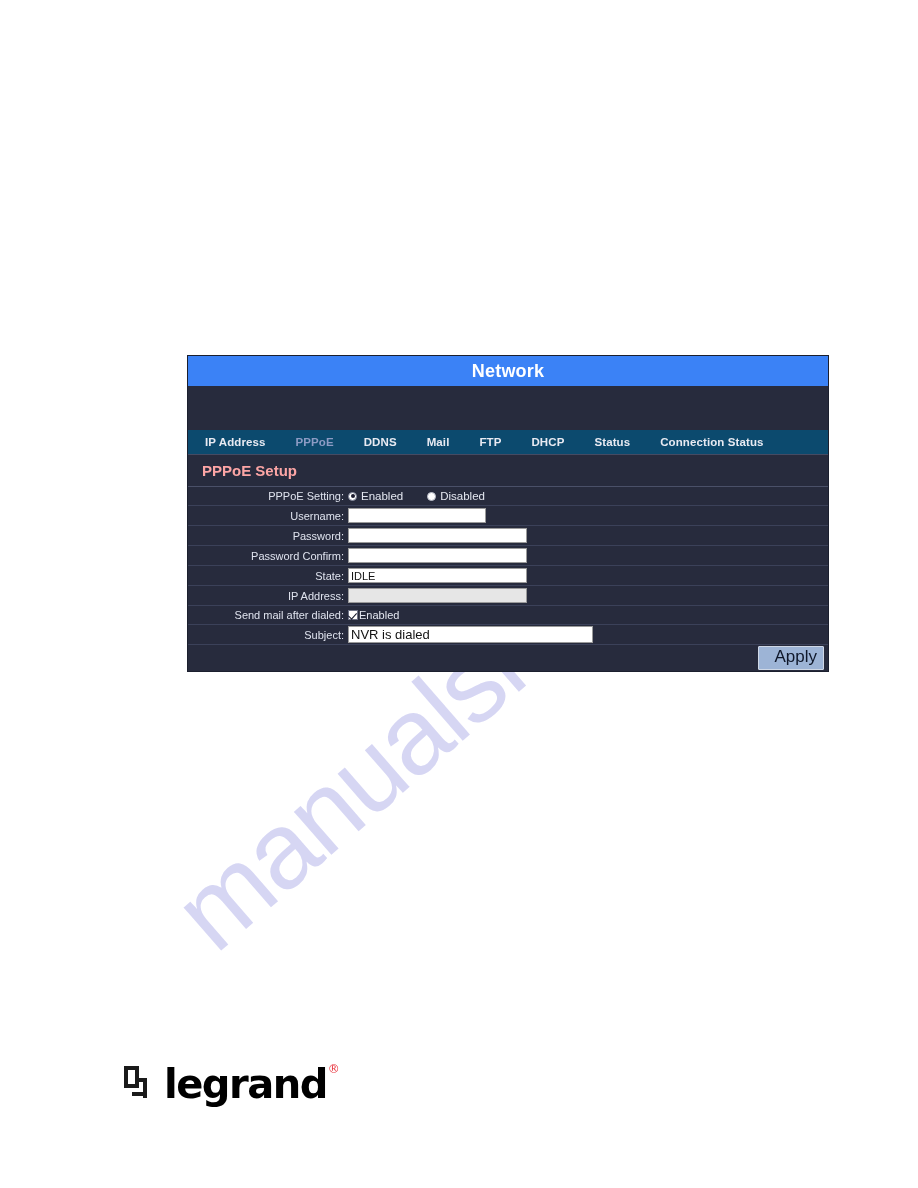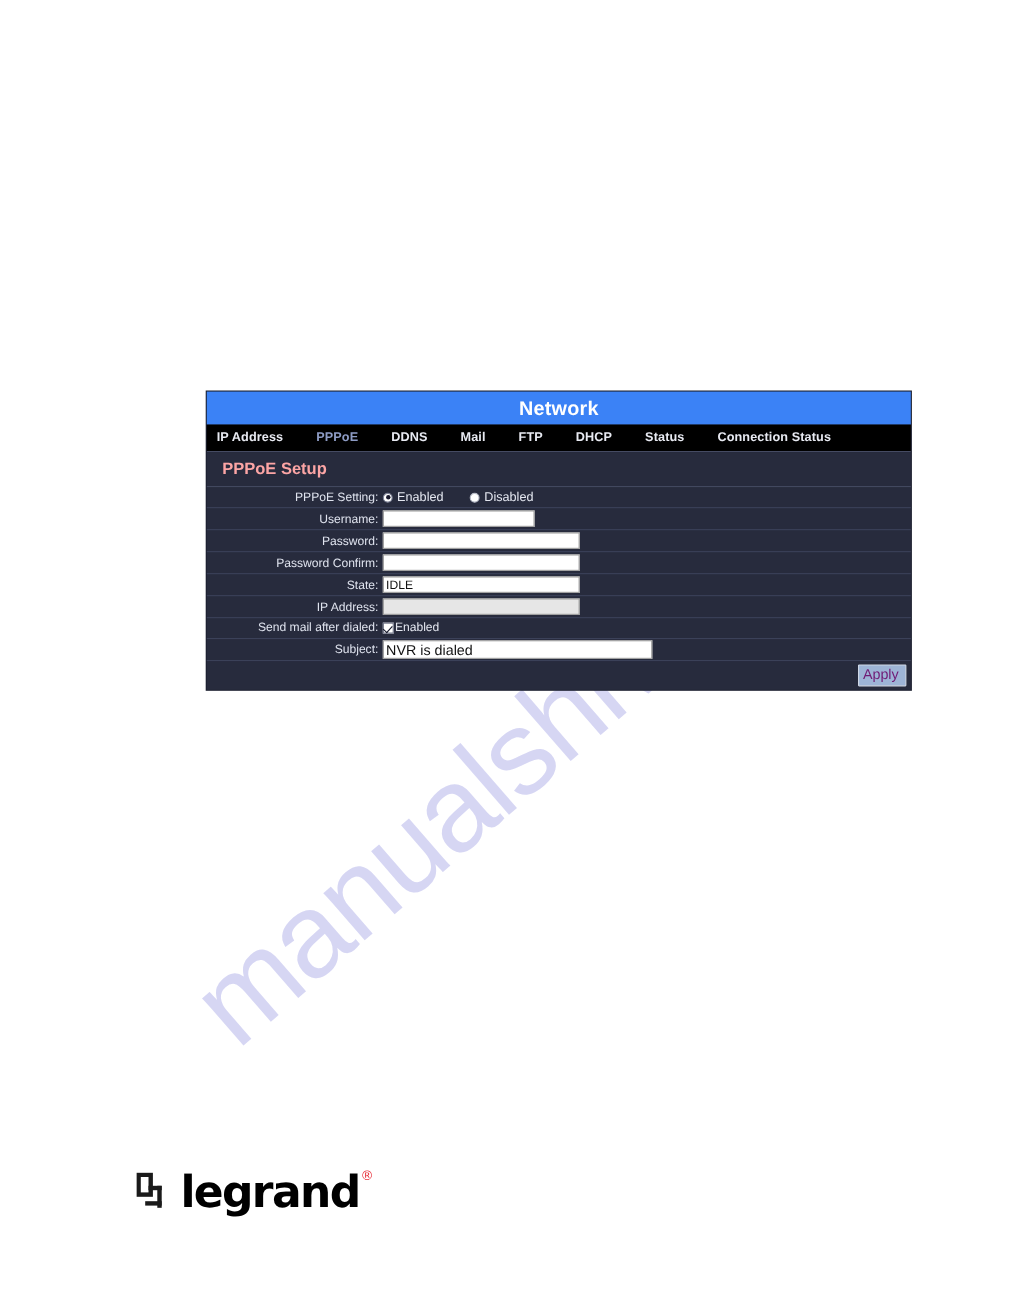--- a/index.html
+++ b/index.html
@@ -60,26 +60,27 @@
   }
   .panel-title {
     color: #ffffff;
     font-size: 18px;
     font-weight: bold;
     letter-spacing: 0.2px;
   }
 
   .tabbar {
     height: 25px;
-    background: #000000;
-    display: flex;
-    align-items: center;
-    padding-left: 9px;
+    background: #0c4a6e;
+    display: flex;
+    align-items: center;
+    padding-left: 17px;
     border-bottom: 1px solid #454b63;
     box-sizing: border-box;
+    margin-top: 44px;
   }
   .tab {
     color: #e8eaf2;
     font-size: 11.5px;
     font-weight: bold;
     margin-right: 30px;
     cursor: pointer;
     white-space: nowrap;
     letter-spacing: 0.1px;
   }
@@ -227,25 +228,25 @@
     height: 26px;
     background: #272b3d;
     display: flex;
     align-items: center;
     justify-content: flex-end;
     padding-right: 4px;
     box-sizing: border-box;
   }
   .apply-btn {
     background: #9db4d6;
-    color: #701a75;
+    color: #0f172a;
     border: 1px solid #cfd8e6;
     font-family: "Liberation Sans", sans-serif;
-    font-size: 13px;
-    padding: 1px 6px 2px 3px;
+    font-size: 17px;
+    padding: 1px 6px 2px 15px;
     cursor: pointer;
     line-height: 1.1;
     border-radius: 1px;
   }
 
   
   .logo {
     position: absolute;
     left: 124px;
     top: 1063px;

